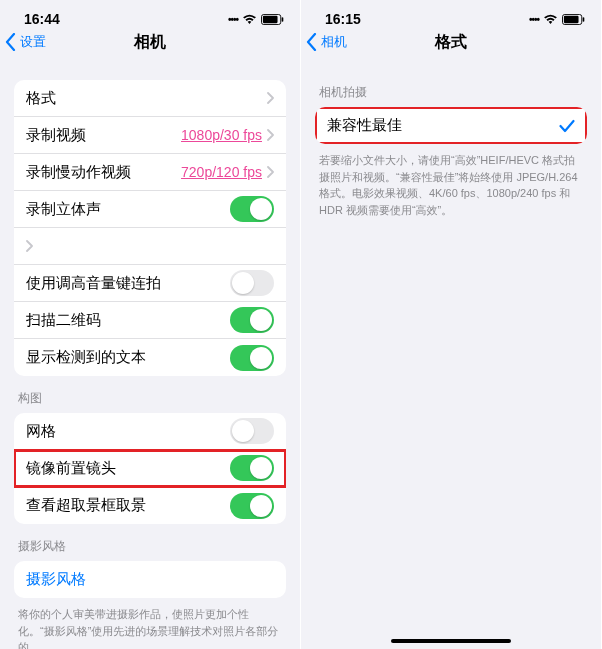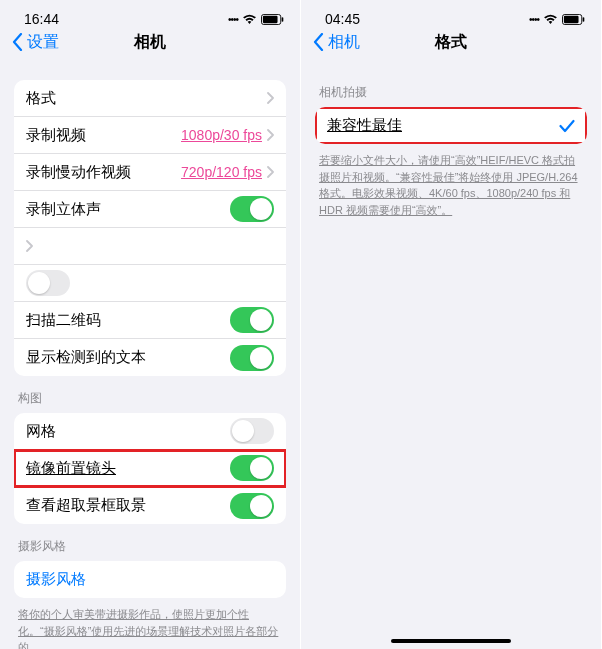--- a/index.html
+++ b/index.html
@@ -19,58 +19,57 @@
     overflow: hidden;
     border-right: 1px solid #fff;
   }
   .status-bar {
     height: 22px;
     display: flex;
     align-items: center;
     justify-content: space-between;
     padding: 16px 16px 0 24px;
     font-size: 14px;
-    font-weight: 400;
+    font-weight: 700;
     color: #000;
   }
   .status-right { display: flex; align-items: center; gap: 4px; }
   .dots { font-size: 10px; letter-spacing: -1px; }
   .wifi { width: 15px; height: 11px; }
   .battery { width: 23px; height: 11px; }
   .nav {
     height: 40px;
     display: flex;
     align-items: center;
     justify-content: center;
     position: relative;
     padding: 0 10px;
   }
   .nav-back {
     position: absolute;
-    left: 12px;
+    left: 5px;
     display: flex;
     align-items: center;
     color: #007aff;
-    font-size: 16px;
+    font-size: 13px;
     cursor: pointer;
   }
   .chev-left { width: 11px; height: 18px; margin-right: 4px; }
   .nav-title { font-size: 16px; font-weight: 600; color: #000; }
   .scroll { padding: 0 14px; }
   .section-header {
     font-size: 12px;
     color: #8a8a8e;
     padding: 14px 4px 6px;
   }
   .footer-text {
     font-size: 11px;
     color: #8a8a8e;
     padding: 8px 4px 0;
     line-height: 1.5;
-    text-decoration: underline;
   }
   .group {
     background: #fff;
     border-radius: 10px;
     overflow: hidden;
     margin-top: 12px;
   }
   .group.nomargin { margin-top: 0; }
   .row {
     display: flex;
@@ -96,21 +95,20 @@
   .toggle::after {
     content: ""; position: absolute; top: 2px; width: 22px; height: 22px;
     border-radius: 50%; background: #fff; box-shadow: 0 1px 2px rgba(0,0,0,.2);
   }
   .toggle.on::after { right: 2px; }
   .toggle.off::after { left: 2px; }
   .highlight-row {
     outline: 3px solid #e32226;
     outline-offset: -2px;
     z-index: 5;
-    text-decoration: underline;
   }
   .check { width: 16px; height: 14px; }
   .home-indicator {
     position: absolute; bottom: 6px; left: 50%; transform: translateX(-50%);
     width: 120px; height: 4px; border-radius: 2px; background: #000;
   }
   .spacer-top { height: 18px; }
 </style>
 </head>
 <body>
@@ -167,20 +165,21 @@
       <div class="row">
         <span class="label">录制立体声</span>
         <span class="toggle on"></span>
       </div>
       <div class="row">
         <svg class="chev-right" viewBox="0 0 7 12">
             <path d="M1 1 L6 6 L1 11" fill="none" stroke="#c7c7cc" stroke-width="1.8" stroke-linecap="round" stroke-linejoin="round"></path>
           </svg>
       </div>
       <div class="row">
+        <span class="label">使用调高音量键连拍</span>
         <span class="toggle off"></span>
       </div>
       <div class="row">
         <span class="label">扫描二维码</span>
         <span class="toggle on"></span>
       </div>
       <div class="row">
         <span class="label">显示检测到的文本</span>
         <span class="toggle on"></span>
       </div>
@@ -207,21 +206,21 @@
       <div class="row">
         <span class="label link">摄影风格</span>
       </div>
     </div>
     <div class="footer-text">将你的个人审美带进摄影作品，使照片更加个性化。“摄影风格”使用先进的场景理解技术对照片各部分的</div>
   </div>
 </div>
 
 <div class="phone">
   <div class="status-bar">
-    <span>04:45</span>
+    <span>16:15</span>
     <span class="status-right">
       <span class="dots">••••</span>
       <svg class="wifi" viewBox="0 0 16 12">
           <path d="M8 11 L6 8.5 Q8 7 10 8.5 Z M3.5 6 Q8 2 12.5 6 L11 7.5 Q8 5 5 7.5 Z M1 3.5 Q8 -2 15 3.5 L13.5 5 Q8 0.5 2.5 5 Z" fill="#000"></path>
         </svg>
       <svg class="battery" viewBox="0 0 25 12">
           <rect x="0.5" y="0.5" width="21" height="11" rx="2.5" fill="none" stroke="#000" stroke-width="1"></rect>
           <rect x="2" y="2" width="16" height="8" rx="1.2" fill="#000"></rect>
           <rect x="22.5" y="3.5" width="1.8" height="5" rx="0.9" fill="#000"></rect>
         </svg>

